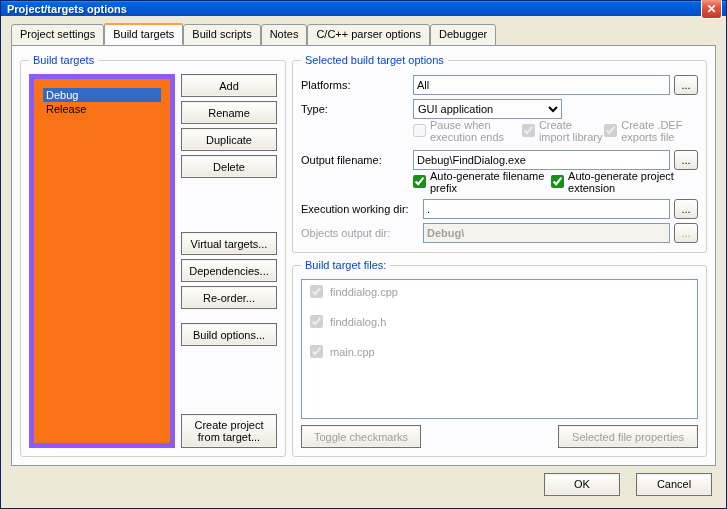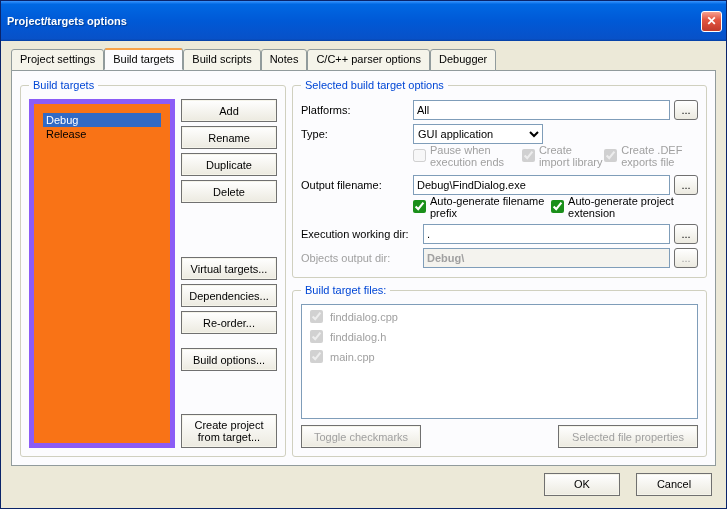--- a/index.html
+++ b/index.html
@@ -1,18 +1,18 @@
 <!DOCTYPE html>
 <html><head>
 <meta charset="utf-8">
 <style>
   * { box-sizing: border-box; font-family: Tahoma, sans-serif; font-size: 11px; }
   body { margin: 0; background: #ece9d8; }
   .window { width: 727px; height: 509px; border: 1px solid #0a246a; display: flex; flex-direction: column; background:#ece9d8;}
-  .titlebar { height: 40px; background: linear-gradient(to bottom,#3a95ff 0%,#0068e3 8%,#0059d6 50%,#0851c8 95%,#063fa0 100%); display:flex; align-items:center; padding:0 4px 0 6px; color:#fff; font-weight:bold; font-size:13px;justify-content:space-between;}
+  .titlebar { height: 15px; background: linear-gradient(to bottom,#3a95ff 0%,#0068e3 8%,#0059d6 50%,#0851c8 95%,#063fa0 100%); display:flex; align-items:center; padding:0 4px 0 6px; color:#fff; font-weight:bold; font-size:13px;justify-content:space-between;}
   .titlebar .title { flex:1; text-shadow:1px 1px 1px rgba(0,0,0,0.3);}
   .close-btn { width:21px; height:21px; background: linear-gradient(to bottom,#f6a090,#e45641 40%,#c0392b); border:1px solid #fff; border-radius:3px; display:flex; align-items:center; justify-content:center; color:#fff; font-weight:bold; font-size:12px;}
   .client { flex:1; padding:8px 10px 6px 10px; display:flex; flex-direction:column;}
   .tabs { display:flex; position:relative; z-index:2; margin-bottom:-1px;}
   .tab { padding:3px 8px 3px 8px; border:1px solid #919b9c; border-bottom:1px solid #919b9c; background:#f5f4ea; margin-right:0px; border-top-left-radius:3px; border-top-right-radius:3px; position:relative;}
   .tab.active { background:#fcfcfe; border-bottom:1px solid #fcfcfe; z-index:3; padding-top:4px; padding-bottom:4px; top:-1px;}
   .tab.active::before { content:""; position:absolute; top:-1px; left:0; right:0; height:2px; background:#f8a248; border-top-left-radius:3px; border-top-right-radius:3px;}
   .tabpage { flex:1; border:1px solid #919b9c; background:#fcfcfe; padding:8px 8px; display:flex; gap:6px;}
   fieldset { border:1px solid #d0d0bf; border-radius:3px; padding:8px 8px 8px 8px; margin:0;}
   fieldset > legend { color:#0046d5; padding:0 4px;}
@@ -25,27 +25,27 @@
   .btn-col .spacer { flex:0 0 46px;}
   button.win { height:23px; border:1px solid #707070; background:linear-gradient(to bottom,#fff,#eceae0); border-radius:0; padding:0 6px; box-shadow: inset 0 0 0 1px #f5f4ea;}
   .right-col { flex:1; display:flex; flex-direction:column; gap:4px;}
   .opt-fs { display:flex; flex-direction:column; gap:2px;}
   .row { display:flex; align-items:center; min-height:22px; gap:4px;}
   .row .lbl { width:108px; }
   .row .lbl2 { width:118px; }
   input.tx { flex:1; height:20px; border:1px solid #7f9db9; padding:0 3px; background:#fff;}
   input.tx[disabled] { background:#f4f3ee; color:#a0a0a0;font-weight:bold;}
   .dots { width:24px; height:20px; border:1px solid #707070; background:linear-gradient(to bottom,#fff,#eceae0); border-radius:3px; display:flex; align-items:center; justify-content:center;}
-  select.cb { width:130px; height:20px; border:1px solid #7f9db9; background:#fff;}
+  select.cb { width:149px; height:20px; border:1px solid #7f9db9; background:#fff;}
   .chk { display:flex; align-items:center; gap:4px; height:17px;}
   .chk input { width:13px; height:13px; margin:0;}
   .chk.dis { color:#a0a0a0;}
   .sub-indent { margin-left:112px; display:flex; flex-direction:row; gap:1px;}
   .files-fs { flex:1; display:flex; flex-direction:column; gap:6px; margin-top:2px;}
-  .files-list { flex:1; border:1px solid #7f9db9; background:#fff; padding:2px 4px; display:flex; flex-direction:column; gap:1px;}
+  .files-list { flex:1; border:1px solid #7f9db9; background:#fff; padding:2px 4px; display:flex; flex-direction:column; gap:11px;}
   .files-list .f { color:#a0a0a0; display:flex; align-items:center; gap:4px;}
   .files-btns { display:flex; justify-content:space-between;}
   .footer { height:36px; display:flex; justify-content:flex-end; align-items:center; gap:16px; padding-right:4px;}
   .footer button.win { width:76px;}
   .disabled-btn { color:#a0a0a0;}
 </style>
 </head>
 <body>
 
 <div class="window">

